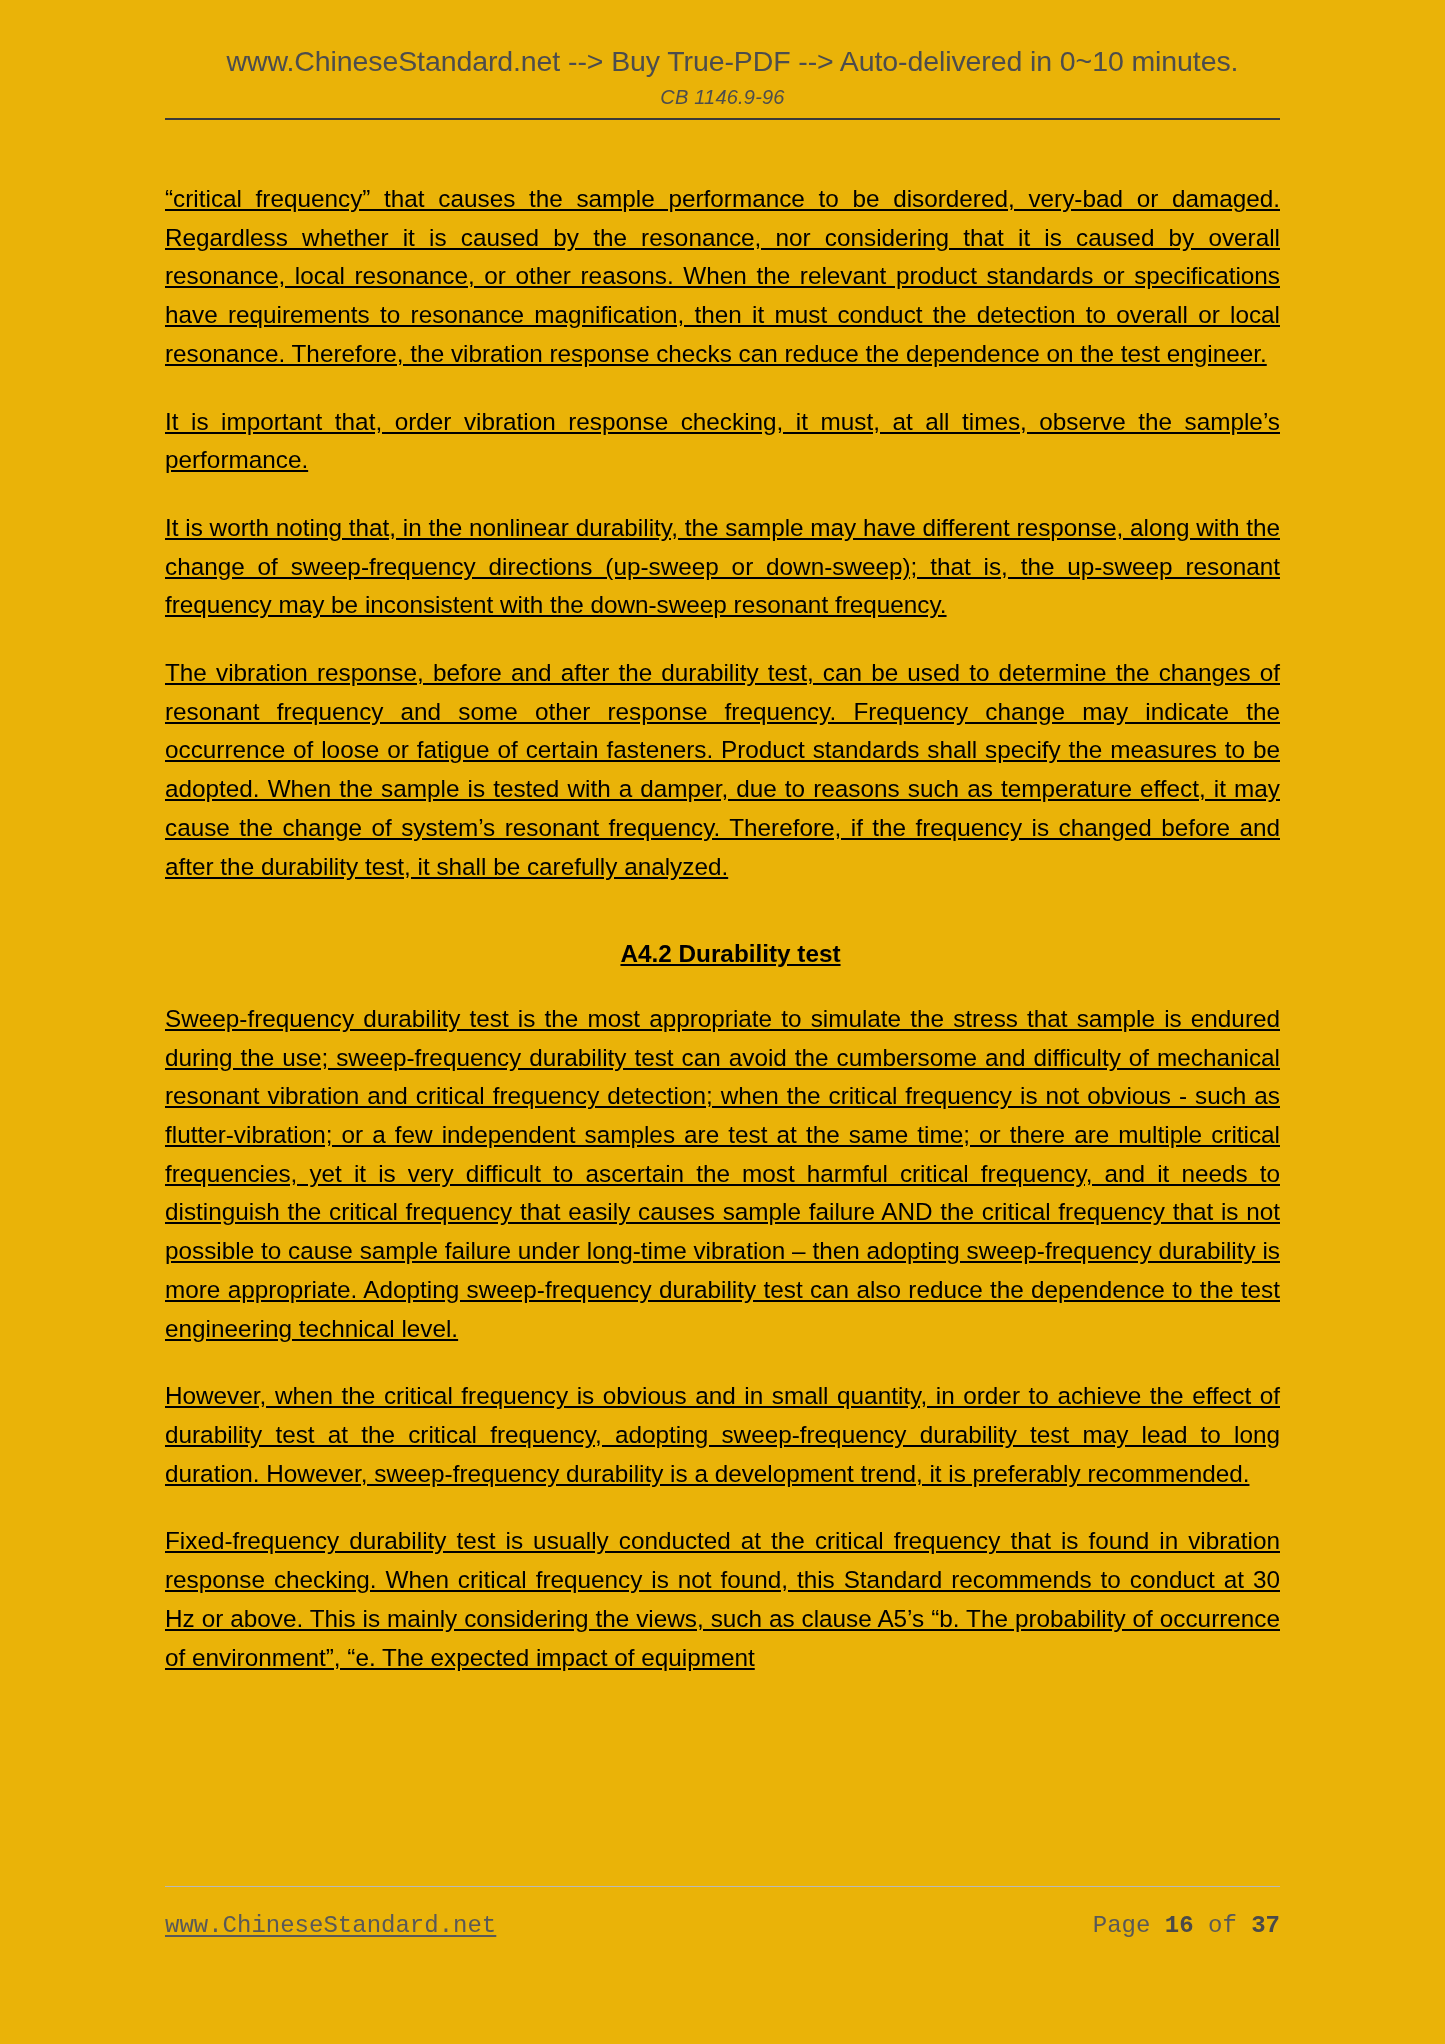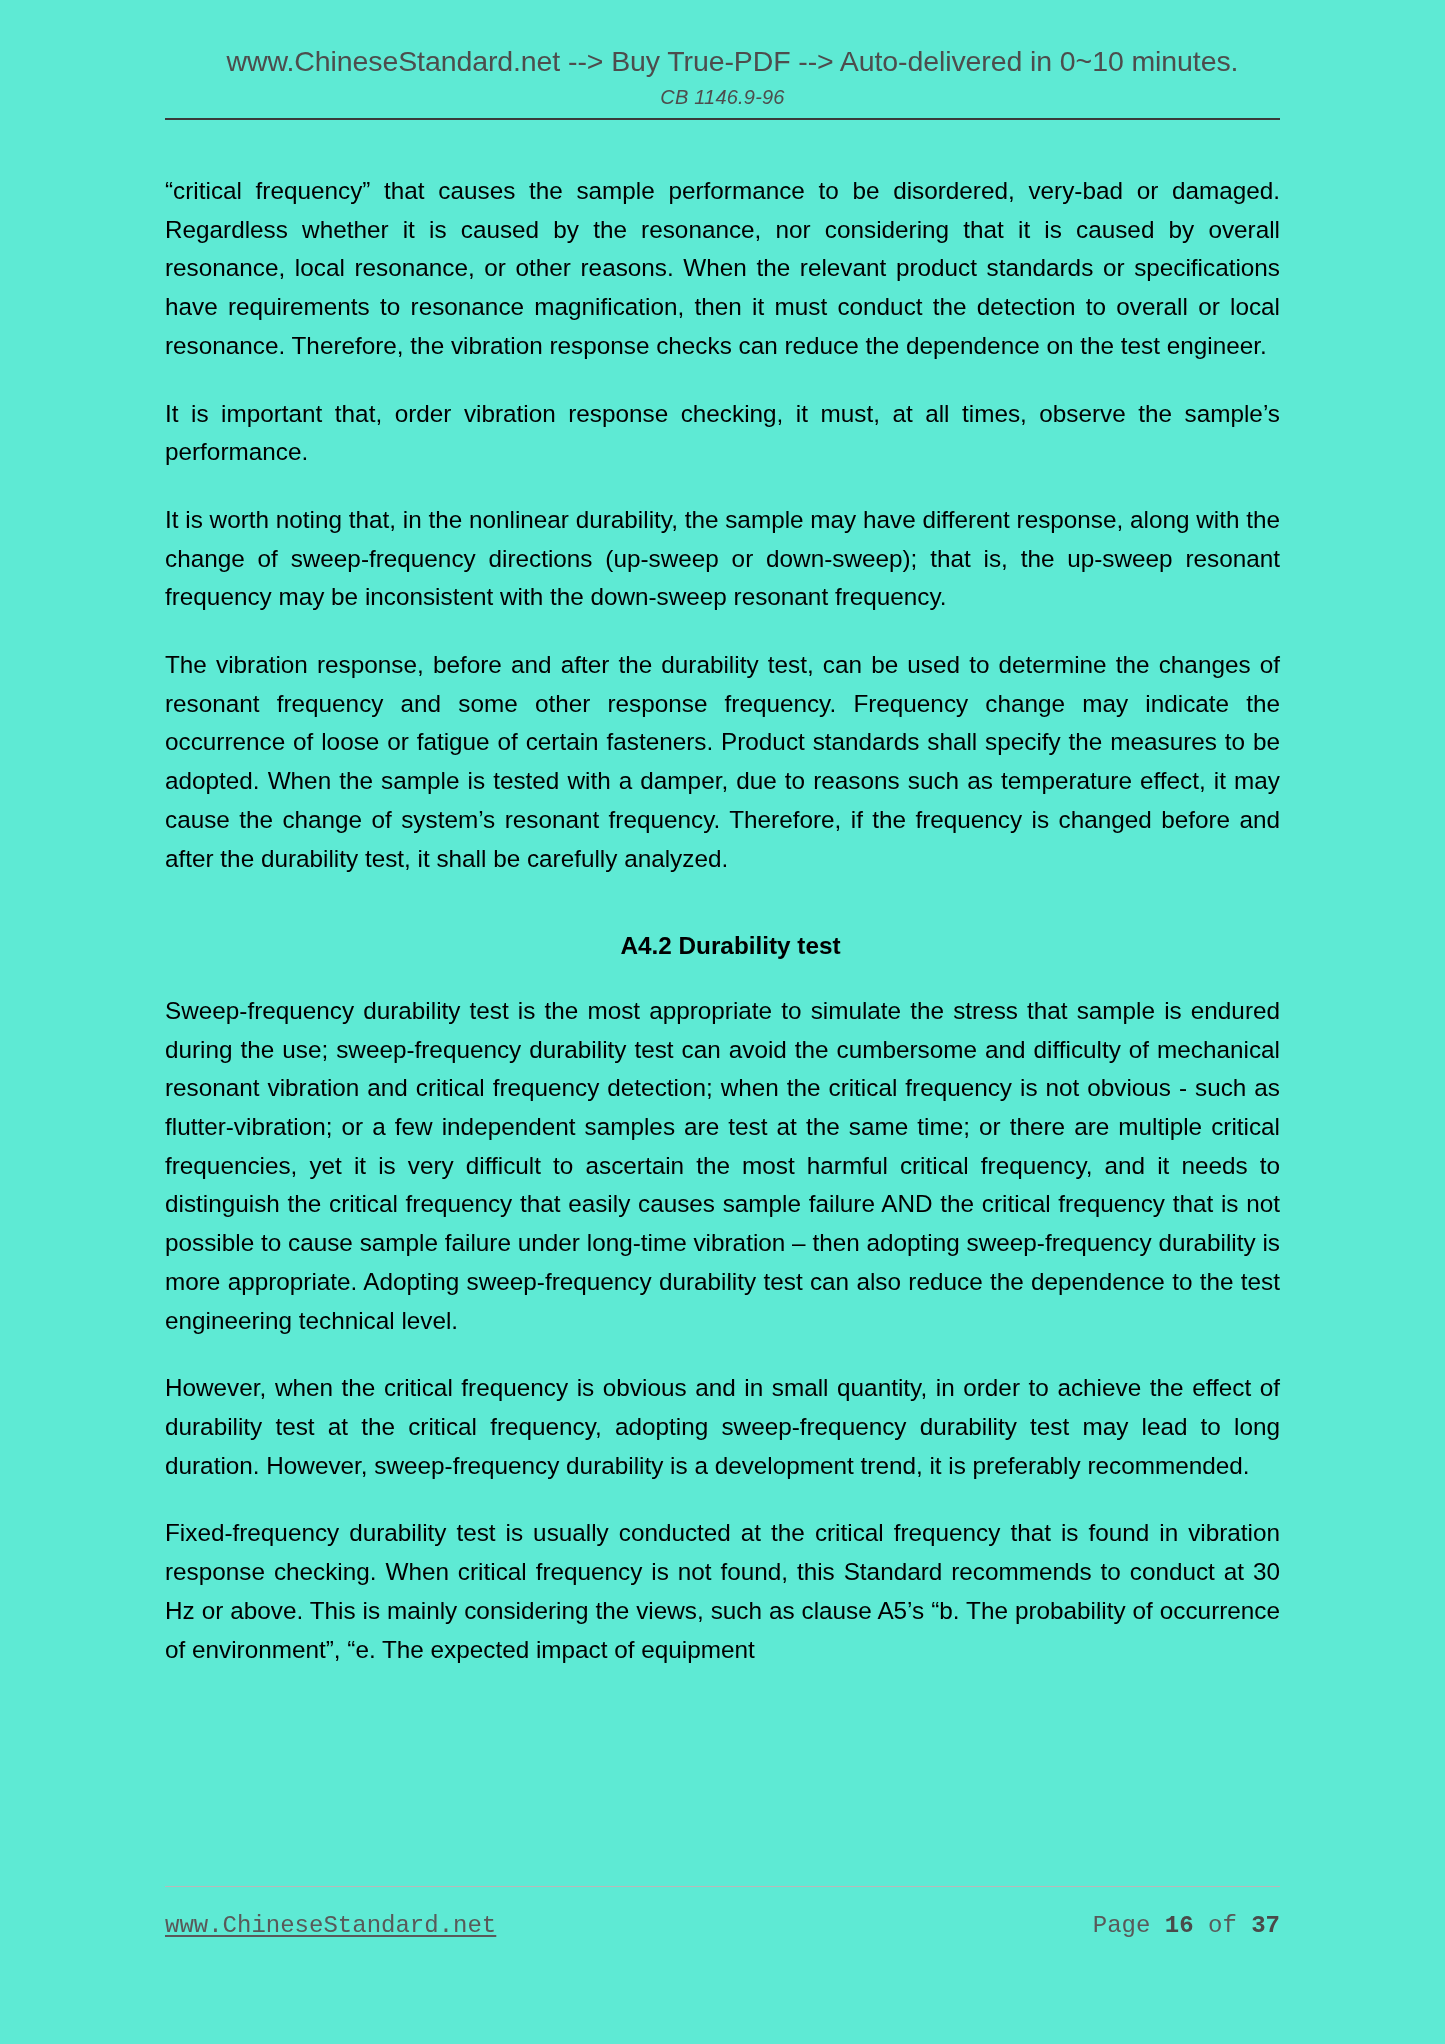--- a/index.html
+++ b/index.html
@@ -8,21 +8,21 @@
     background: #ffffff;
   }
   body {
     font-family: "Liberation Sans", sans-serif;
     color: #000000;
   }
   .page {
     position: relative;
     width: 1445px;
     height: 2044px;
-    background: #5eead4;
+    background: #eab308;
     box-sizing: border-box;
     overflow: hidden;
   }
   
   .header {
     position: absolute;
     left: 0;
     top: 0;
     width: 1445px;
     padding-top: 44px;
@@ -46,22 +46,23 @@
   .header-rule {
     margin: 9px auto 0 auto;
     width: 1115px;
     height: 2px;
     background: #3a3a3a;
   }
   
   .content {
     position: absolute;
     left: 165px;
-    top: 172px;
+    top: 180px;
     width: 1115px;
+    text-decoration: underline;
   }
   p.para {
     margin: 0 0 29px 0;
     font-size: 24.3px;
     line-height: 38.7px;
     text-align: justify;
     text-justify: inter-word;
     color: #000000;
     letter-spacing: 0px;
   }

